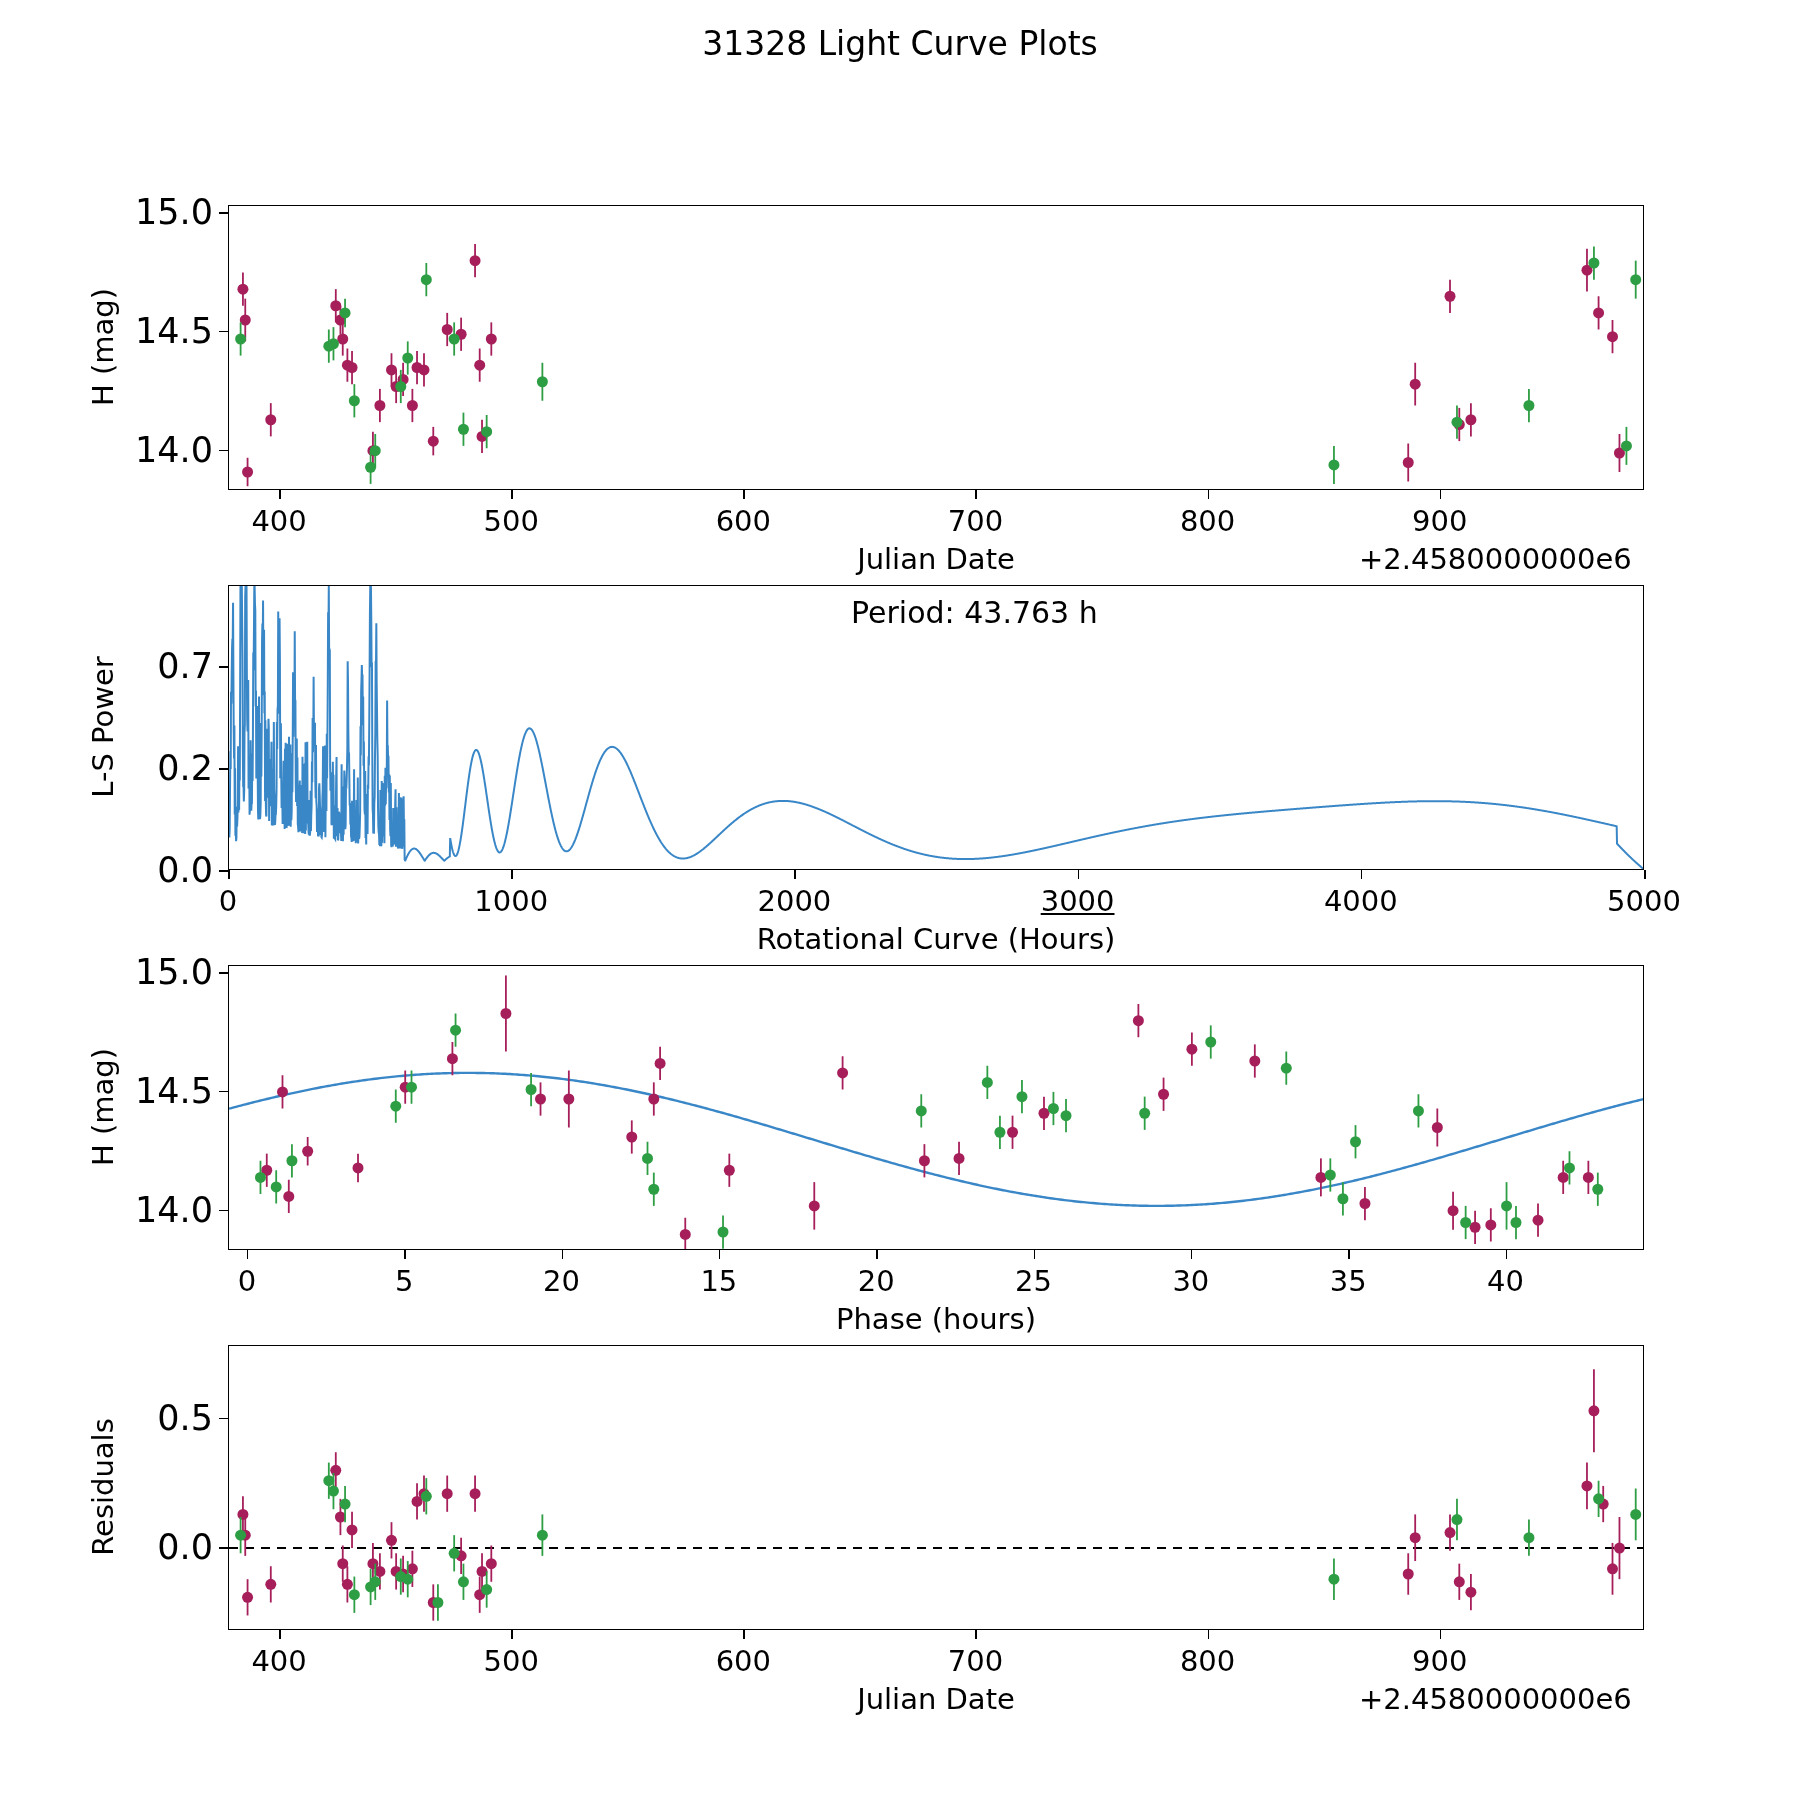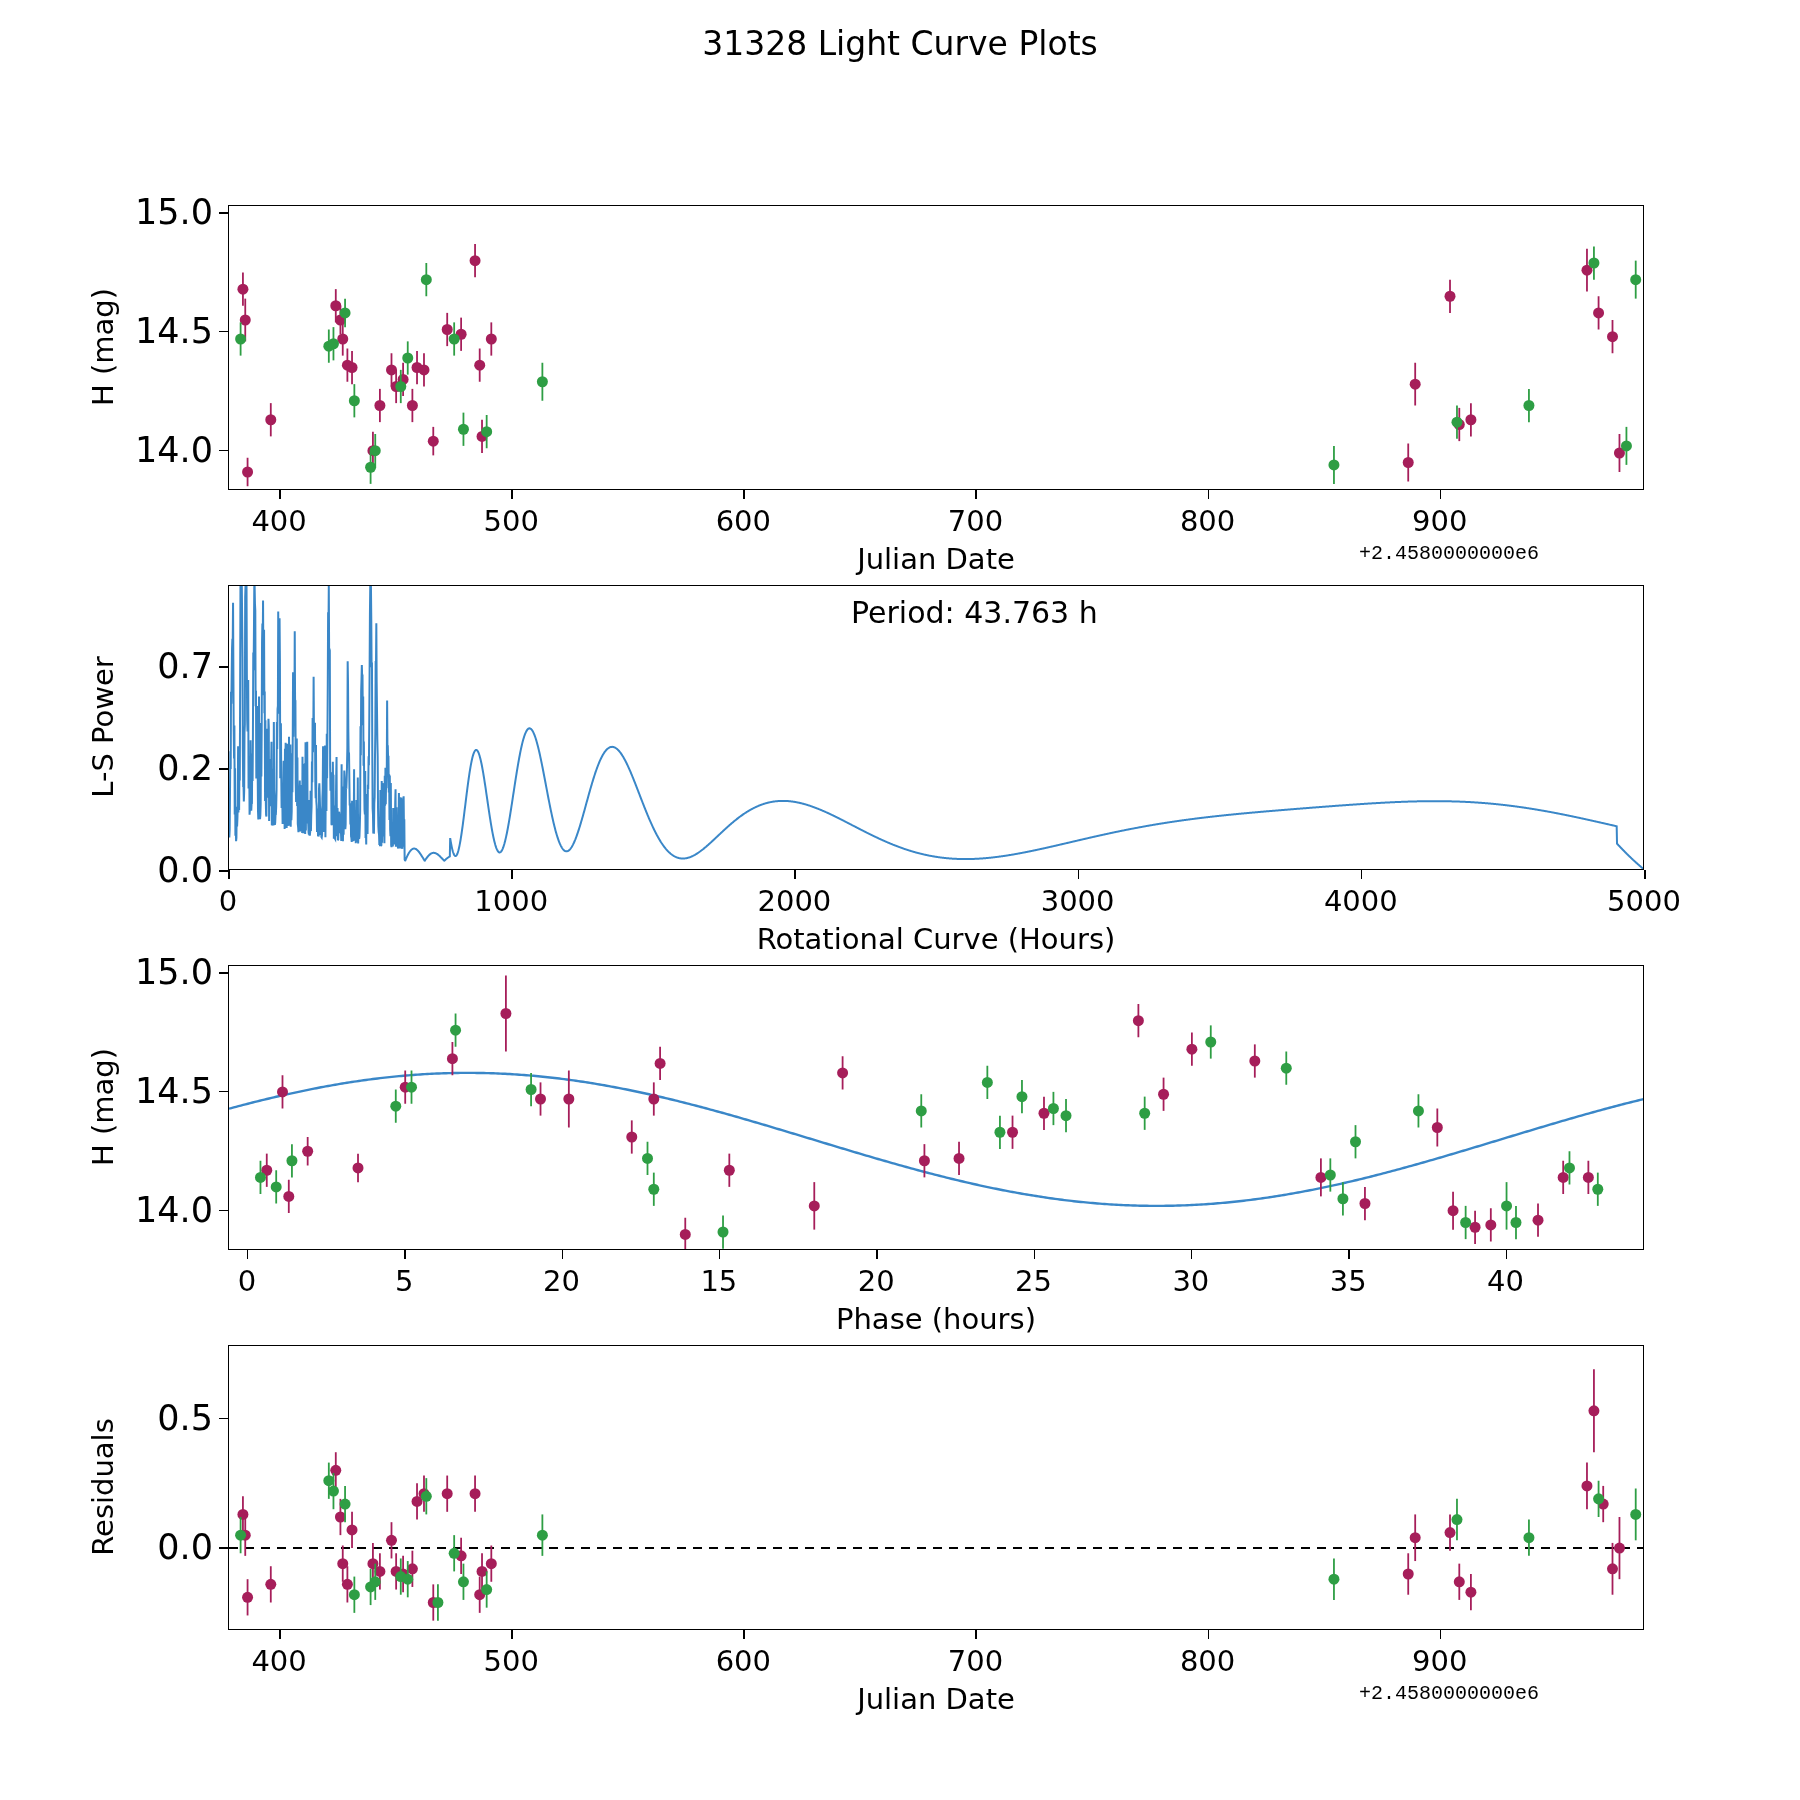--- a/index.html
+++ b/index.html
@@ -46,23 +46,22 @@
     text-align: center;
   }
   .xlabel {
     position: absolute;
     font-size: 29px;
     text-align: center;
     white-space: nowrap;
   }
   .offset-label {
     position: absolute;
-    font-size: 20px;
+    font-size: 29px;
     white-space: nowrap;
-    font-family: Liberation Mono, monospace;
   }
   .tick-label-x {
     position: absolute;
     font-size: 29px;
     text-align: center;
     transform: translateX(-50%);
     white-space: nowrap;
   }
   .tick-label-y {
     position: absolute;
@@ -512,21 +511,21 @@
     <div class="tick-label-y" style="left: 78px; width: 135px; top: 330.875px;">14.5</div>
     <div class="tickmark-y" style="left: 219px; top: 212.125px;"></div>
     <div class="tick-label-y" style="left: 78px; width: 135px; top: 212.125px;">15.0</div>
     <div class="tickmark-x" style="left: 228px; top: 870px;"></div>
     <div class="tick-label-x" style="left: 228px; top: 884px;">0</div>
     <div class="tickmark-x" style="left: 511.2px; top: 870px;"></div>
     <div class="tick-label-x" style="left: 511.2px; top: 884px;">1000</div>
     <div class="tickmark-x" style="left: 794.4px; top: 870px;"></div>
     <div class="tick-label-x" style="left: 794.4px; top: 884px;">2000</div>
     <div class="tickmark-x" style="left: 1077.6px; top: 870px;"></div>
-    <div class="tick-label-x" style="left: 1077.6px; top: 884px;">3000</div>
+    <div class="tick-label-x" style="left: 1077.6px; top: 884px; text-decoration: underline;">3000</div>
     <div class="tickmark-x" style="left: 1360.8px; top: 870px;"></div>
     <div class="tick-label-x" style="left: 1360.8px; top: 884px;">4000</div>
     <div class="tickmark-x" style="left: 1644px; top: 870px;"></div>
     <div class="tick-label-x" style="left: 1644px; top: 884px;">5000</div>
     <div class="tickmark-y" style="left: 219px; top: 870px;"></div>
     <div class="tick-label-y" style="left: 78px; width: 135px; top: 870px;">0.0</div>
     <div class="tickmark-y" style="left: 219px; top: 768.214px;"></div>
     <div class="tick-label-y" style="left: 78px; width: 135px; top: 768.214px;">0.2</div>
     <div class="tickmark-y" style="left: 219px; top: 666.429px;"></div>
     <div class="tick-label-y" style="left: 78px; width: 135px; top: 666.429px;">0.7</div>

